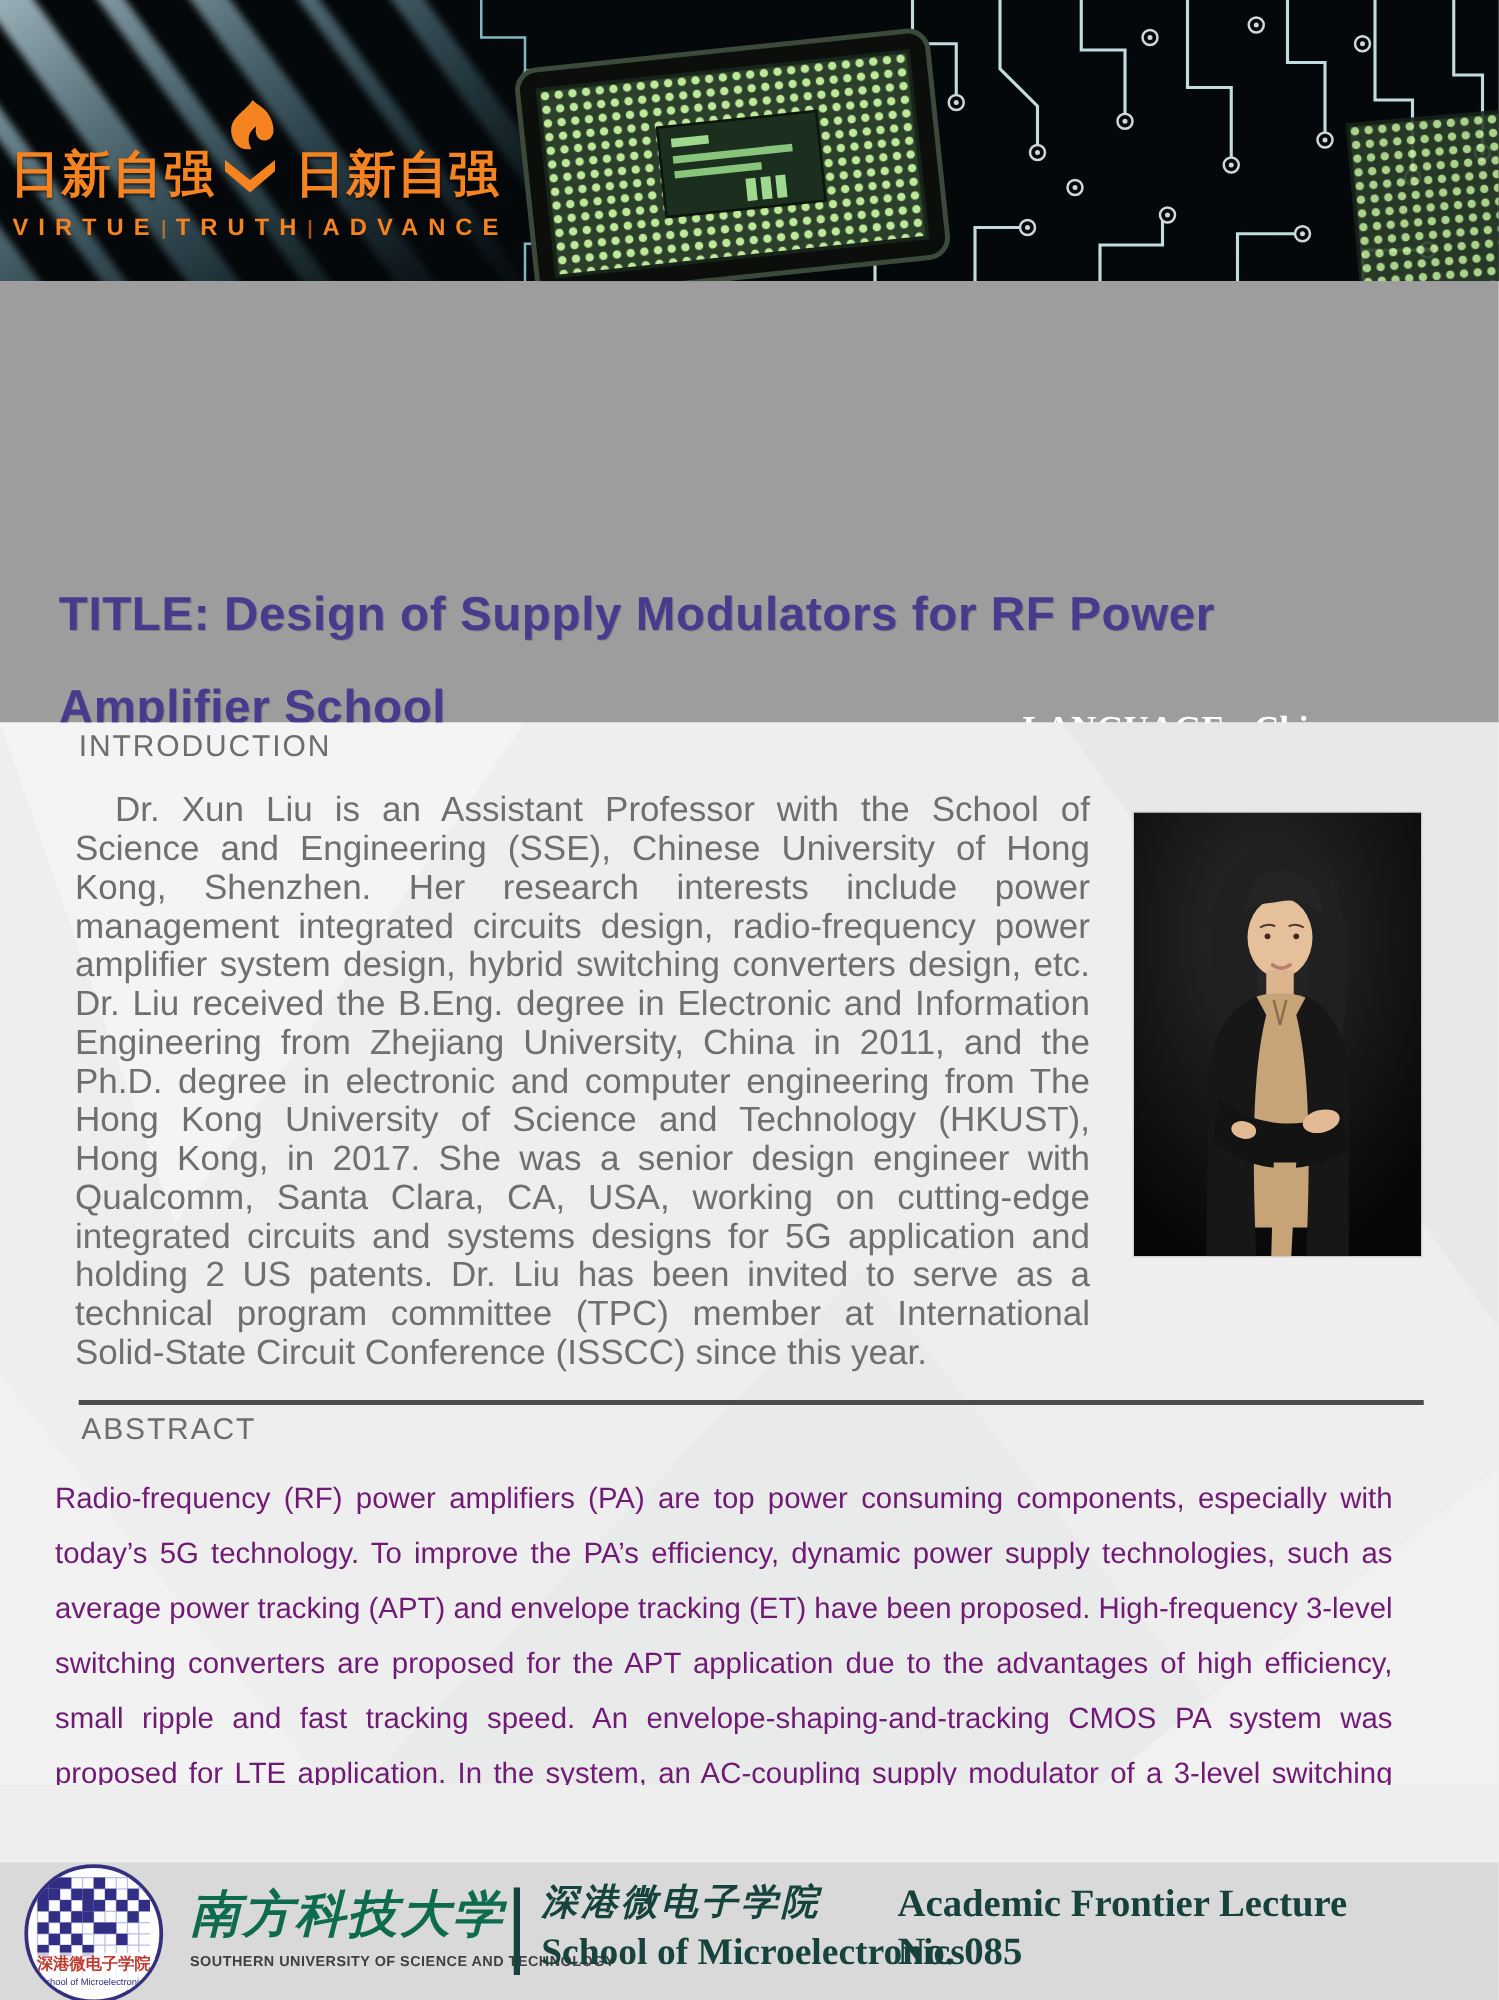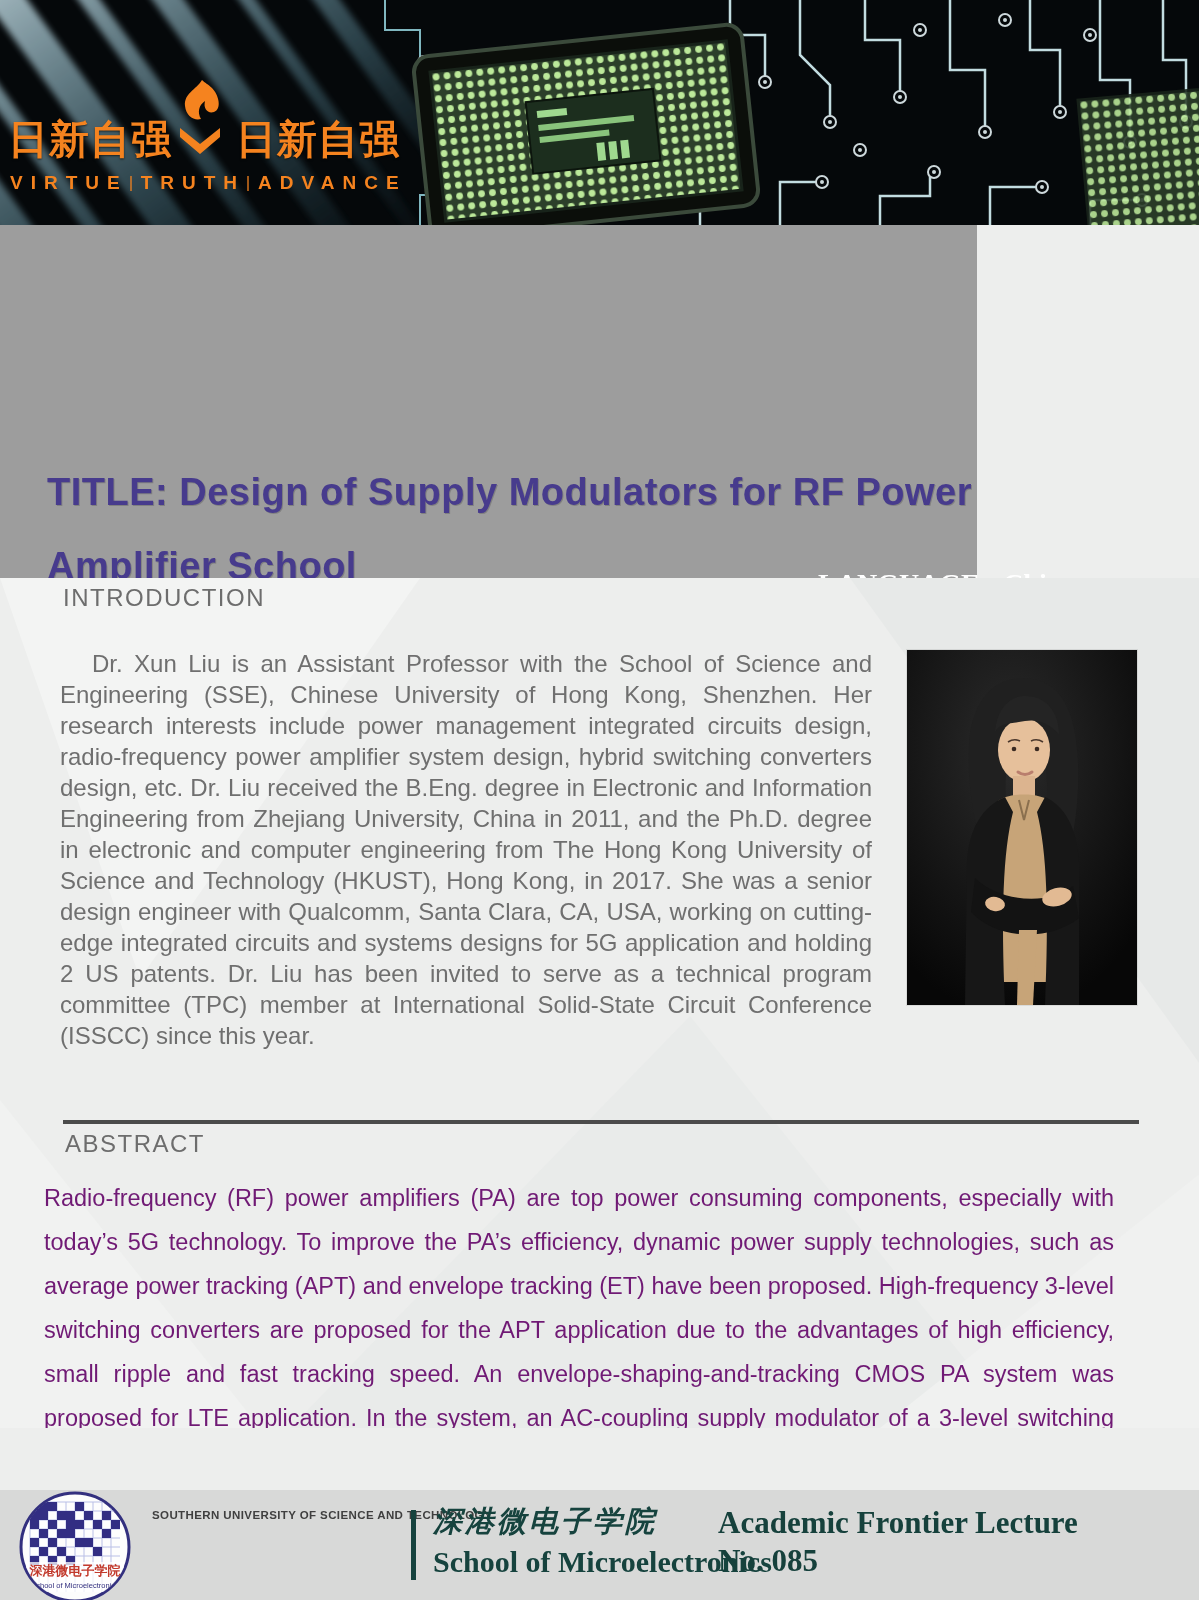--- a/index.html
+++ b/index.html
@@ -14,39 +14,39 @@
               letter-spacing:1px; text-shadow:0 1px 2px rgba(0,0,0,.6); }
   .motto-cn.left { left:8px; }
   .motto-cn.right { left:236px; }
   .torch { position:absolute; left:172px; top:80px; width:56px; height:82px; }
   .motto-en { position:absolute; left:10px; top:160px; font-size:19px; font-weight:bold;
               color:#f5831f; letter-spacing:8px; display:flex; align-items:center;margin-top:12px; }
   .motto-en .sep { display:inline-block; width:2px; height:15px; background:#f5831f; opacity:.65;
                    margin:0 9px 0 2px; }
 
   
-  .head-gray { position:absolute; left:0; top:225px; width:977px; height:353px; background:#9d9d9d; }
+  .head-gray { position:absolute; left:0; top:225px; width:1199px; height:353px; background:#9d9d9d; }
   .title { position:absolute; left:47px; top:230px; font-size:38px; font-weight:bold;
            color:#473b8d; line-height:74px; letter-spacing:.5px;
            text-shadow:1px 1px 0 rgba(0,0,0,.18); }
   .title span { display:block; }
   .language { position:absolute; left:818px; top:343px; color:#ffffff;
               font-family:"Liberation Serif", serif; font-weight:bold; font-size:28px; }
   .language .lang-value { margin-left:14px; }
   .detail { position:absolute; left:47px; color:#ffffff; font-size:25px; font-weight:bold; letter-spacing:.2px; }
   .d0 { top:389px; } .d1 { top:436px; } .d2 { top:481px; } .d3 { top:524px; }
 
   
   .main { position:absolute; left:0; top:578px; width:1199px; height:850px; background:#EDEEED; overflow:hidden; }
   .poly-bg { position:absolute; left:0; top:0; width:100%; height:100%; }
   .sec-h { position:absolute; font-size:24px; font-weight:normal; color:#6d6d6d; letter-spacing:1.5px; }
   .intro-h { left:63px; top:6px; }
   .abs-h  { left:65px; top:552px; }
-  .intro-body { position:absolute; left:60px; top:54px; width:812px; font-size:24px; line-height:31px;
-                color:#6f6f6f; text-align:justify; text-indent:32px;margin-top:16px; }
+  .intro-body { position:absolute; left:60px; top:54px; width:812px; font-size:28px; line-height:31px;
+                color:#6f6f6f; text-align:justify; text-indent:32px; }
   .abs-body { position:absolute; left:44px; top:598px; width:1070px; font-size:23.5px; line-height:44px;
               color:#701a75; text-align:justify; }
   .portrait { position:absolute; left:907px; top:72px; width:230px; height:355px;
               box-shadow:0 0 0 1px rgba(0,0,0,.08); }
   .divider { position:absolute; left:63px; top:542px; width:1076px; height:4px; background:#4b4b4b; border:none; }
 
   
   .footer { position:absolute; left:0; top:1490px; width:1199px; height:110px; background:#D8D9D8; }
   .badge { position:absolute; left:18px; top:0px; width:114px; height:114px; }
   .univ { position:absolute; left:152px; top:14px; }
@@ -299,20 +299,21 @@
           <rect x="48" y="66" width="9" height="9"></rect>
             <rect x="12" y="66" width="9" height="9"></rect>
         </g>
         <rect x="8" y="72" width="98" height="30" fill="#ffffff" opacity="0.75"></rect>
         <text x="57" y="85" text-anchor="middle" font-size="13" font-weight="bold" fill="#c23a2d">深港微电子学院</text>
         <text x="57" y="98" text-anchor="middle" font-size="7.5" fill="#33307f">School of Microelectronics</text>
       </g>
     </svg>
 
     <div class="univ">
+      <div class="univ-cn">南方科技大学</div>
       <div class="univ-en">SOUTHERN UNIVERSITY OF SCIENCE AND TECHNOLOGY</div>
     </div>
 
     <div class="vdiv"></div>
 
     <div class="school">
       <div class="school-cn">深港微电子学院</div>
       <div class="school-en">School of Microelectronics</div>
     </div>
 

